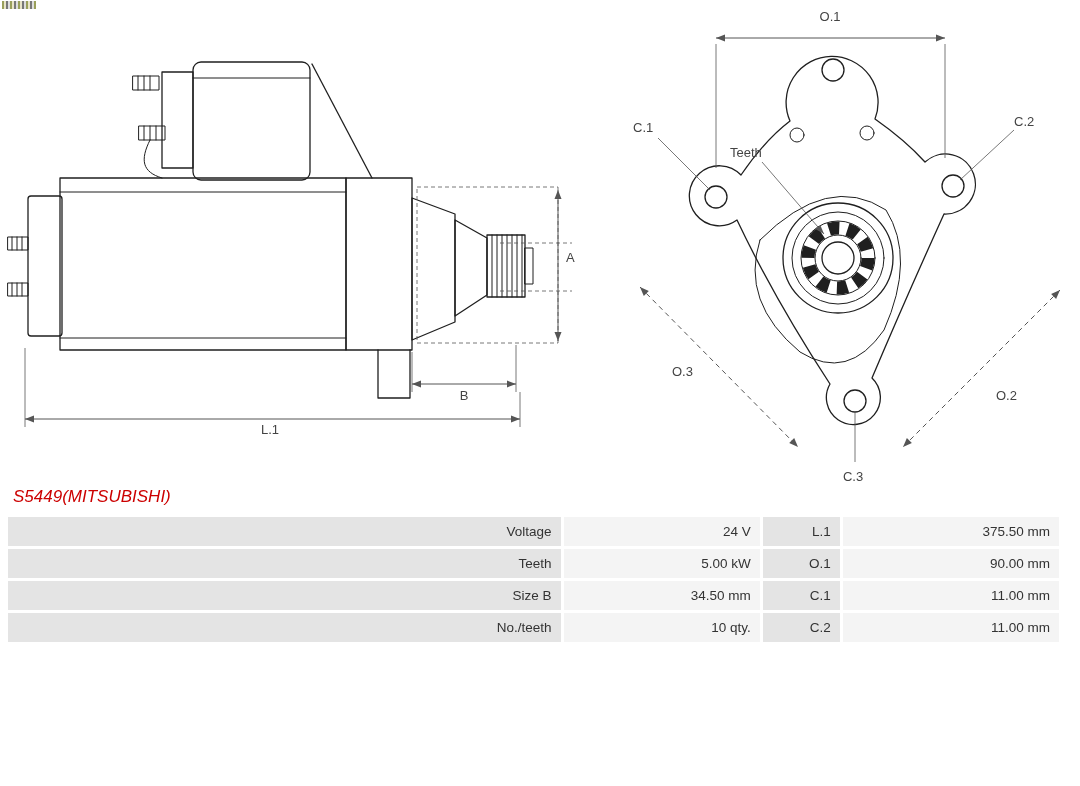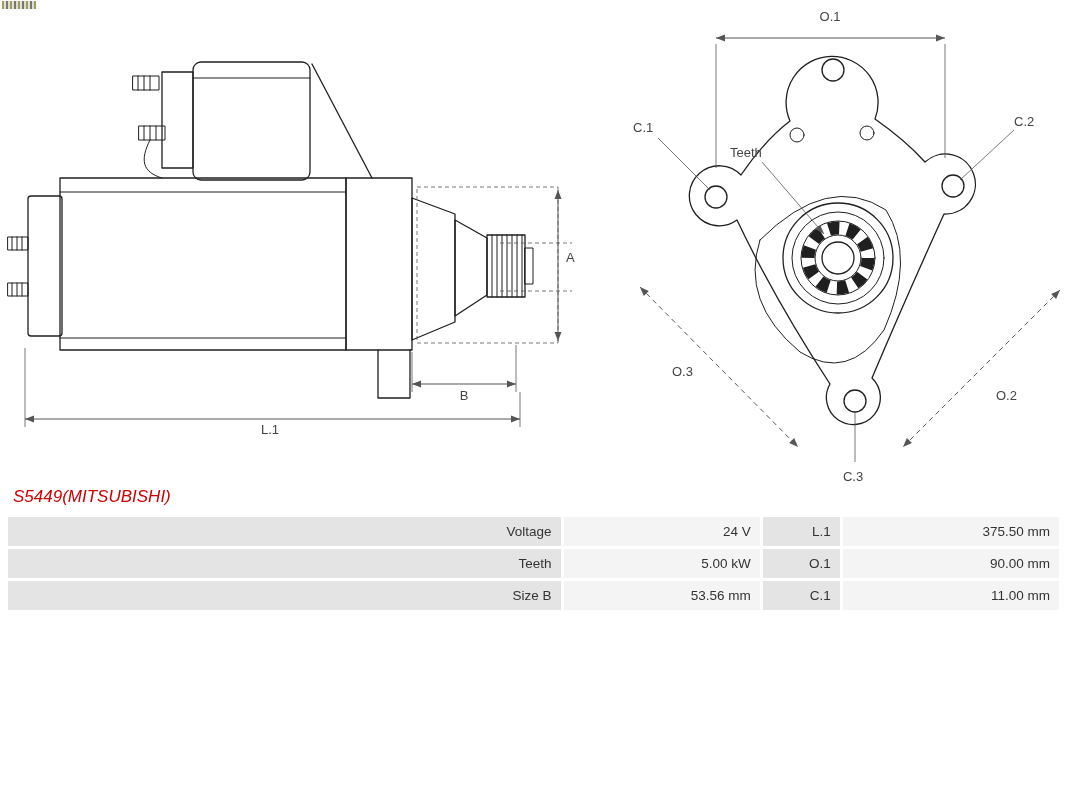--- a/index.html
+++ b/index.html
@@ -200,20 +200,26 @@
         <td class="val">375.50 mm</td>
       </tr>
       <tr>
         <td class="lab">Teeth</td>
         <td class="val">5.00 kW</td>
         <td class="lab">O.1</td>
         <td class="val">90.00 mm</td>
       </tr>
       <tr>
         <td class="lab">Size B</td>
-        <td class="val">53.56 mm</td>
+        <td class="val">34.50 mm</td>
         <td class="lab">C.1</td>
         <td class="val">11.00 mm</td>
       </tr>
+      <tr>
+        <td class="lab">No./teeth</td>
+        <td class="val">10 qty.</td>
+        <td class="lab">C.2</td>
+        <td class="val">11.00 mm</td>
+      </tr>
     </tbody>
   </table>
 
 </div>
 
 </body></html>

